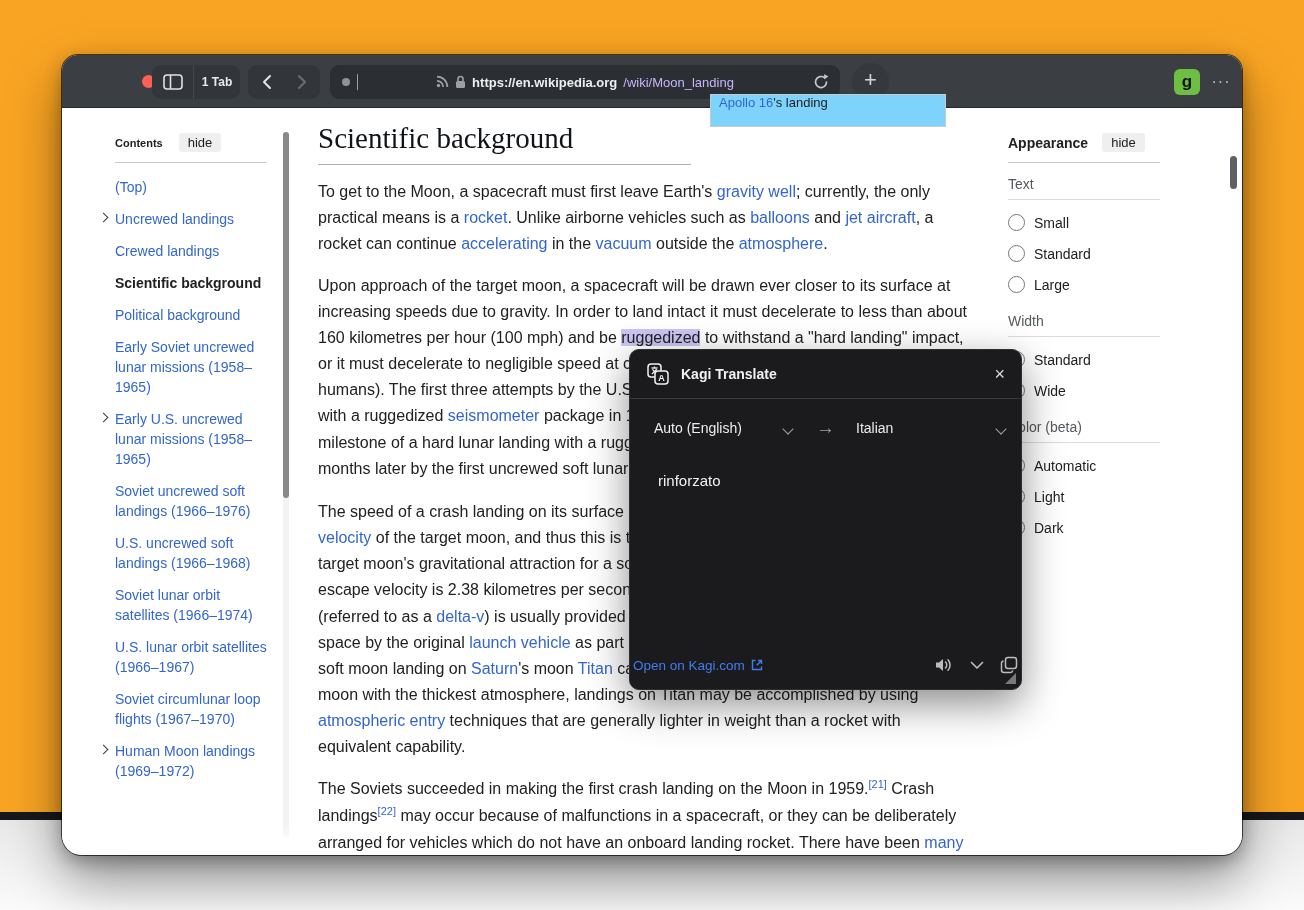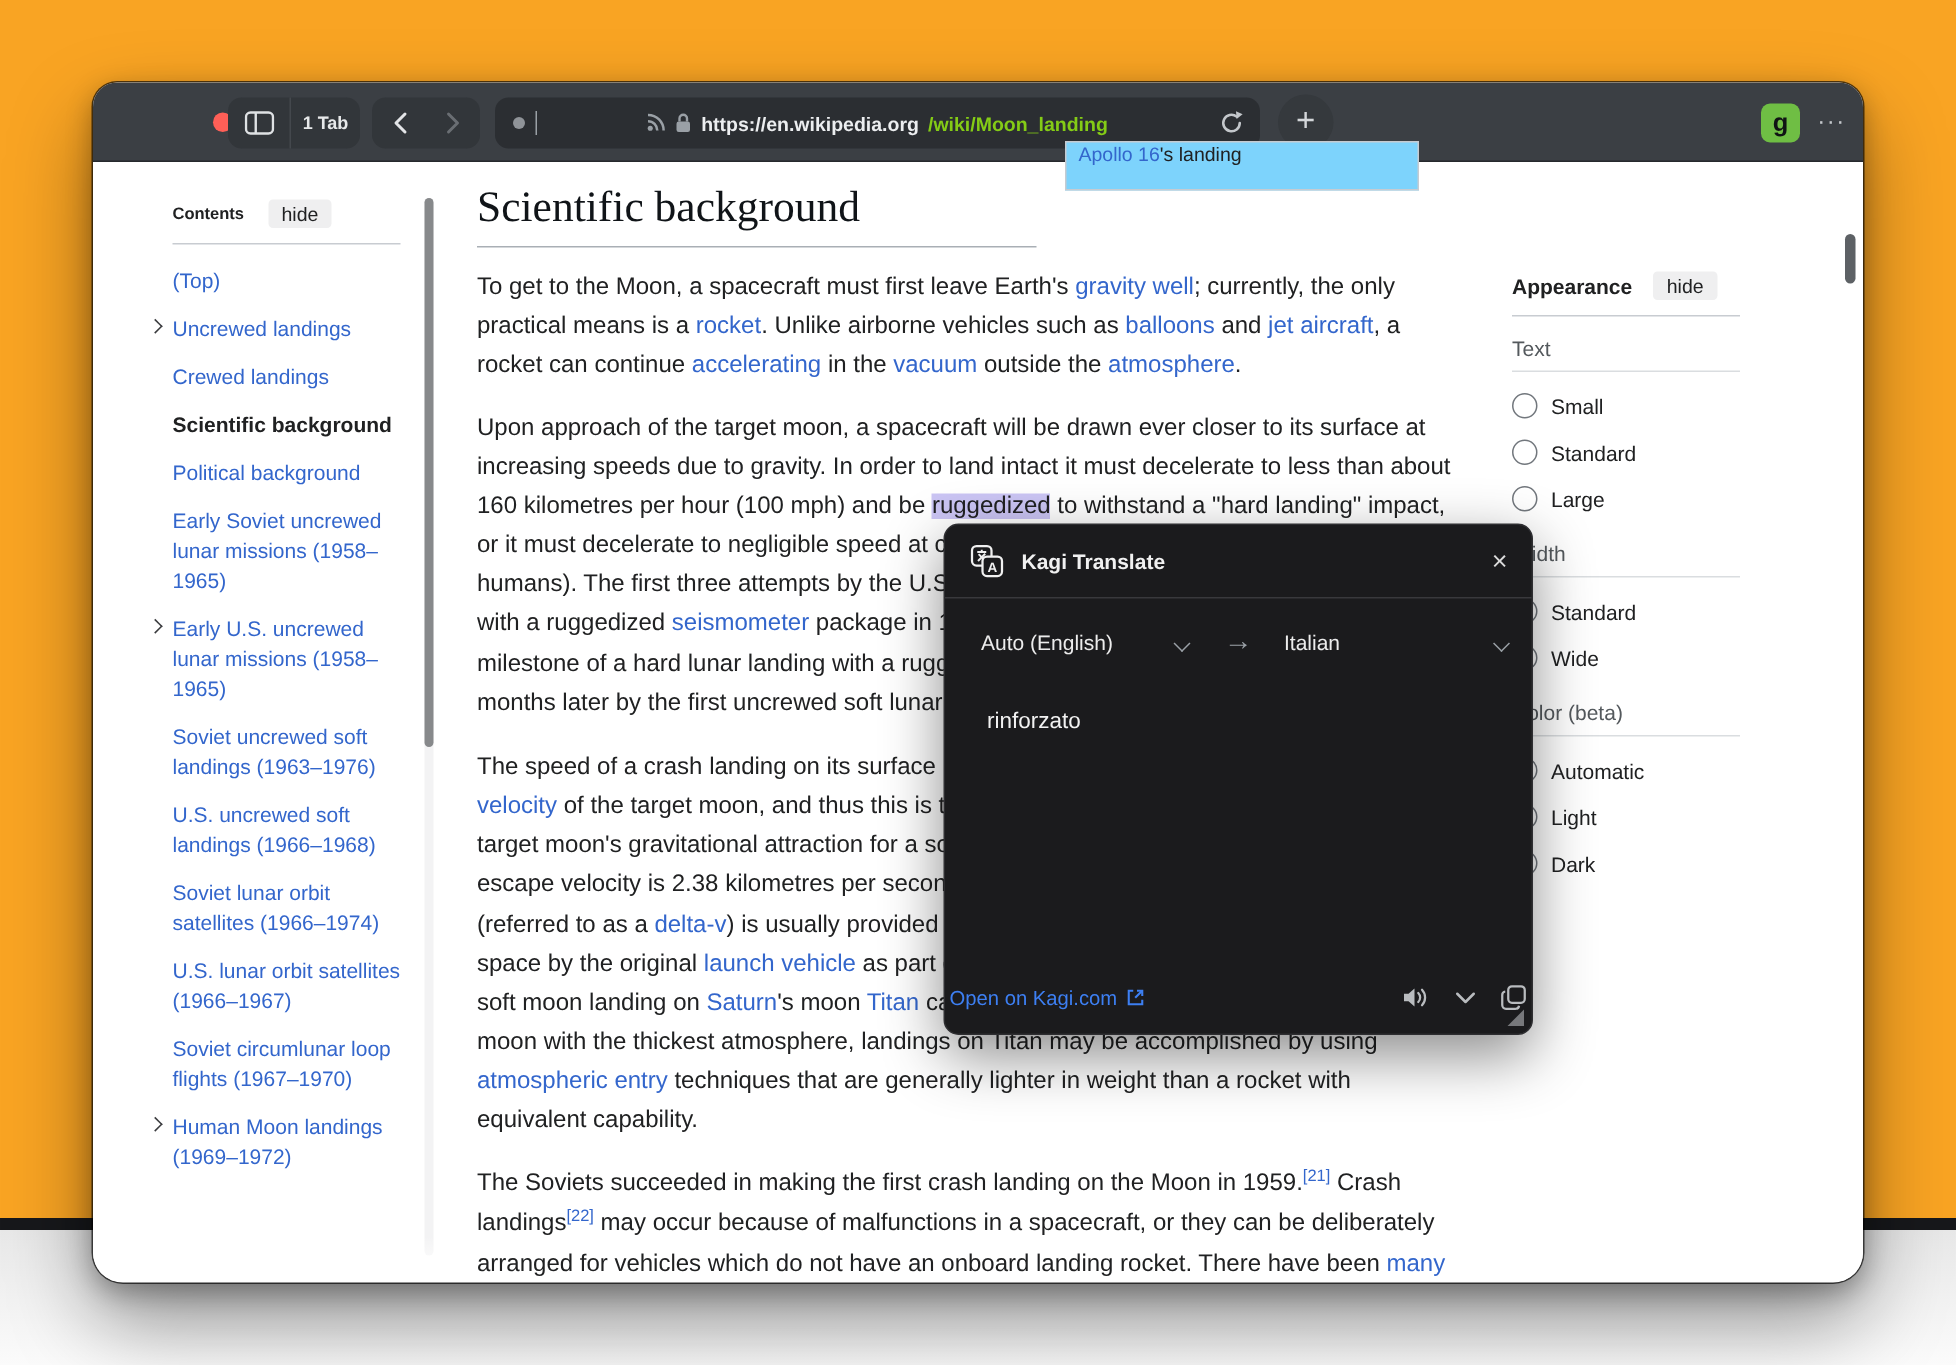--- a/index.html
+++ b/index.html
@@ -31,21 +31,21 @@
   .pill-tabs .seg1 { width:42px; border-right:1px solid #44484d; }
   .pill-tabs .seg2 { width:46px; font-size:12px; font-weight:bold; }
   .nav-btn { display:flex; align-items:center; justify-content:center; width:30px; height:100%; }
 
   .urlbar { position:absolute; left:268px; top:10px; width:510px; height:34px; background:#2b2e32;
             border-radius:9px; display:flex; align-items:center; justify-content:center; }
   .url-dot { position:absolute; left:12px; top:13px; width:8px; height:8px; border-radius:50%; background:#8f9398; }
   .url-cursor { position:absolute; left:27px; top:9px; width:1px; height:16px; background:#9aa0a5; }
   .url-group { display:flex; align-items:flex-start; gap:6px; font-size:13px; }
   .url-main { color:#eceef0; font-weight:bold; }
-  .url-path { color:#84cc16; font-weight:bold; }
+  .url-path { color:#c4b5fd; font-weight:normal; }
   .reload { position:absolute; right:10px; top:8px; width:18px; height:18px; color:#c3c7cb; }
 
   .newtab { position:absolute; left:790px; top:8px; width:37px; height:37px; border-radius:50%;
             background:#35393d; color:#d4d7da; font-size:22px; line-height:34px; text-align:center; font-weight:300; }
   .kagi { position:absolute; left:1112px; top:14px; width:26px; height:26px; border-radius:6px; background:#6fbe44;
           color:#101314; font-weight:bold; font-size:17px; text-align:center; line-height:25px; }
   .more { position:absolute; left:1146px; top:12px; color:#c3c7cb; font-size:16px; letter-spacing:1px;
           width:26px; text-align:center; line-height:30px; }
 
   
@@ -75,21 +75,21 @@
   .toc-scroll-thumb { position:absolute; left:0; top:0; width:6px; height:366px; background:#87898b; border-radius:3px; }
 
   
   .article { position:absolute; left:256px; top:14px; width:652px; }
   .article h2 { font-family:"Liberation Serif", serif; font-weight:400; font-size:29px; color:#101418; }
   .h2rule { width:373px; border-bottom:1px solid #a9afb5; margin:9px 0 14px 0; }
   .article p { font-size:16px; line-height:26px; margin-bottom:16px; }
 
   
   .appearance { position:absolute; left:946px; top:25px; width:152px; font-size:14px; }
-  .ap-head { display:flex; align-items:center; gap:14px; padding-bottom:10px; border-bottom:1px solid #c8ccd1;margin-top:48px; }
+  .ap-head { display:flex; align-items:center; gap:14px; padding-bottom:10px; border-bottom:1px solid #c8ccd1; }
   .ap-title { font-weight:bold; font-size:14px; color:#202122; }
   .ap-label { color:#54595d; margin:13px 0 7px 0; padding-bottom:7px; border-bottom:1px solid #dadde0; }
   .ap-row { display:flex; align-items:center; gap:9px; padding:7px 0; }
   .radio { width:17px; height:17px; border:1px solid #72777d; border-radius:50%; background:#fff; flex:0 0 auto; }
 
   
   .page-scroll-thumb { position:absolute; right:5px; top:48px; width:7px; height:33px; background:#5d6165; border-radius:4px; }
 
   
   .popup { position:absolute; left:629px; top:349px; width:393px; height:341px; background:#1b1b1d;
@@ -188,21 +188,21 @@
         <span class="hide-btn">hide</span>
       </div>
       <div>
           <div class="toc-item"><span class="toc-label">(Top)</span></div>
           <div class="toc-item"><span class="tchev"></span><span class="toc-label">Uncrewed landings</span></div>
           <div class="toc-item"><span class="toc-label">Crewed landings</span></div>
           <div class="toc-item active"><span class="toc-label">Scientific background</span></div>
           <div class="toc-item"><span class="toc-label">Political background</span></div>
           <div class="toc-item"><span class="toc-label">Early Soviet uncrewed lunar missions (1958–1965)</span></div>
           <div class="toc-item"><span class="tchev"></span><span class="toc-label">Early U.S. uncrewed lunar missions (1958–1965)</span></div>
-          <div class="toc-item"><span class="toc-label">Soviet uncrewed soft landings (1963–1976)</span></div>
+          <div class="toc-item"><span class="toc-label">Soviet uncrewed soft landings (1966–1976)</span></div>
           <div class="toc-item"><span class="toc-label">U.S. uncrewed soft landings (1966–1968)</span></div>
           <div class="toc-item"><span class="toc-label">Soviet lunar orbit satellites (1966–1974)</span></div>
           <div class="toc-item"><span class="toc-label">U.S. lunar orbit satellites (1966–1967)</span></div>
           <div class="toc-item"><span class="toc-label">Soviet circumlunar loop flights (1967–1970)</span></div>
           <div class="toc-item"><span class="tchev"></span><span class="toc-label">Human Moon landings (1969–1972)</span></div>
         </div>
     </div>
     <div class="toc-scroll-track">
       <div class="toc-scroll-thumb"></div>
     </div>

